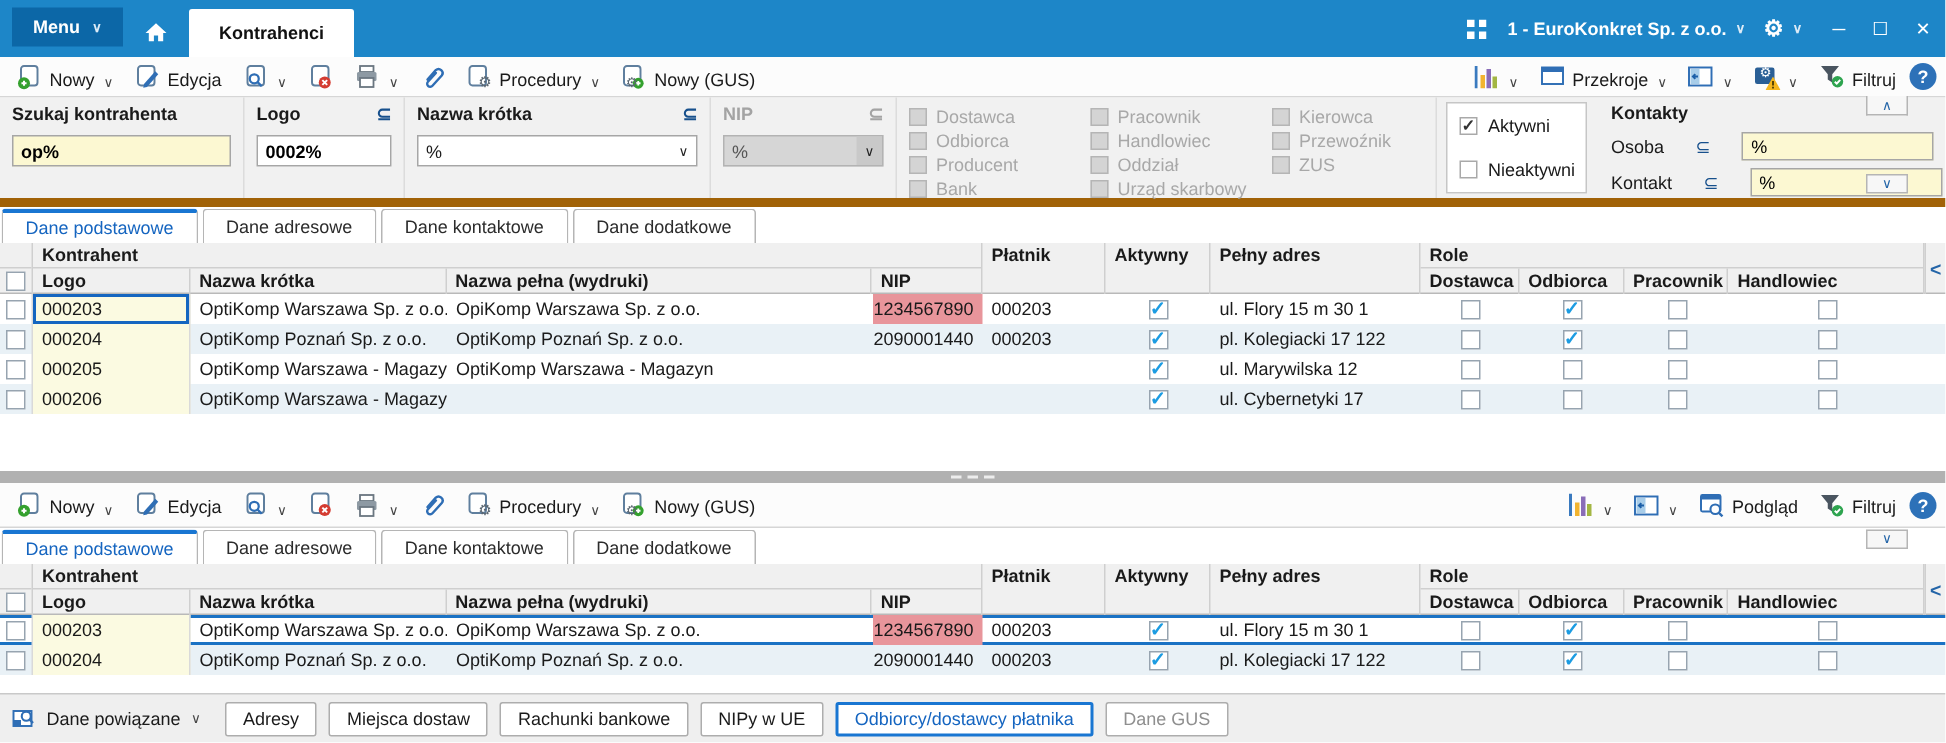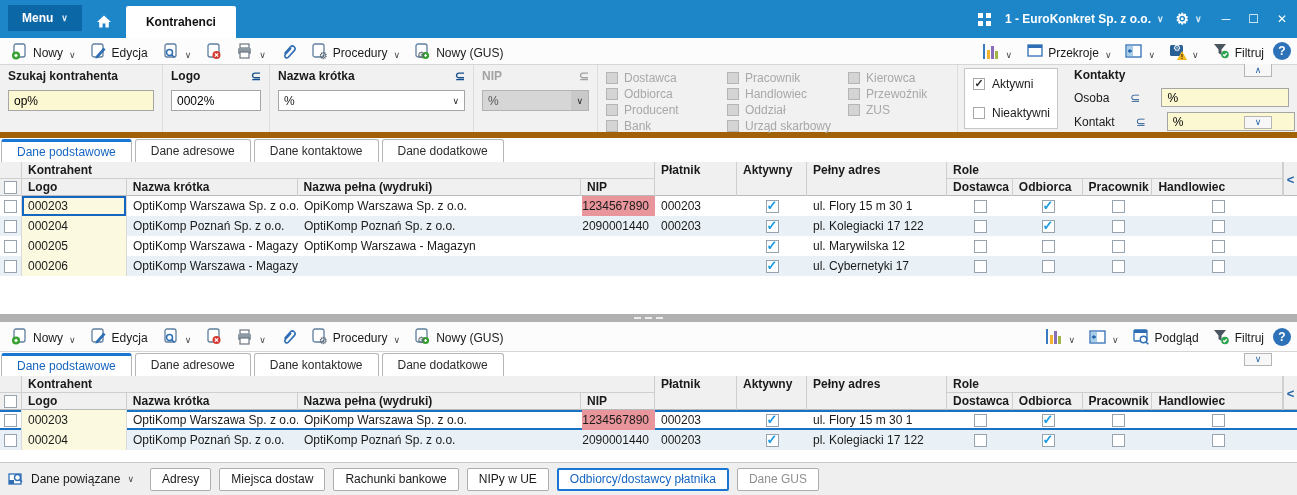--- a/index.html
+++ b/index.html
@@ -24,21 +24,21 @@
   .chev { font-size:9px; color:#444; margin-left:1px; }
   .tb-spacer { flex:1; }
   .icon { position:relative; width:17px; height:17px; display:inline-flex; align-items:center; justify-content:center; }
   .help { width:18px; height:18px; border-radius:50%; background:#2d71b8; color:#fff; font-weight:bold; font-size:12px; display:flex; align-items:center; justify-content:center; }
 
   
   .filter-panel { height:73px; background:#f1f1f1; border-bottom:6px solid #a16207; display:flex; position:relative; }
   .fcol { padding:3px 8px 0 8px; border-right:1px solid #dcdcdc; }
   .flabel-row { display:flex; justify-content:space-between; align-items:center; height:16px; font-weight:bold; }
   .subset { color:#17508c; font-size:12px; }
-  .finput { height:21px; border:1px solid #a6a6a6; background:#fcf8d2; width:100%; margin-top:6px; padding:0 5px; font-family:"Liberation Sans",sans-serif; font-size:12px; }
+  .finput { height:21px; border:1px solid #a6a6a6; background:#fcf8d2; width:100%; margin-top:6px; padding:0 5px; font-family:"Liberation Sans",sans-serif; font-size:12px;font-weight:bold; }
   .finput.white { background:#fff; }
   .combo { height:21px; border:1px solid #a6a6a6; background:#fff; margin-top:6px; display:flex; align-items:center; padding-left:5px; }
   .combo .carr { margin-left:auto; font-size:9px; color:#222; padding:0 5px; }
   .f-dis .flabel-row { color:#a3a3a3; }
   .f-dis .subset { color:#a3a3a3; }
   .combo.dis { background:#d6d6d6; border-color:#b3b3b3; color:#555; }
   .combo.dis .carr { background:#c9c9c9; align-self:stretch; display:flex; align-items:center; }
   .ckgrid { display:flex; gap:4px; padding-top:6px; border-right:1px solid #dcdcdc; }
   .ckcol { width:118px; display:flex; flex-direction:column; gap:2px; padding-left:8px; }
   .ckrow { display:flex; align-items:center; gap:6px; color:#a8a8a8; height:14px; }

